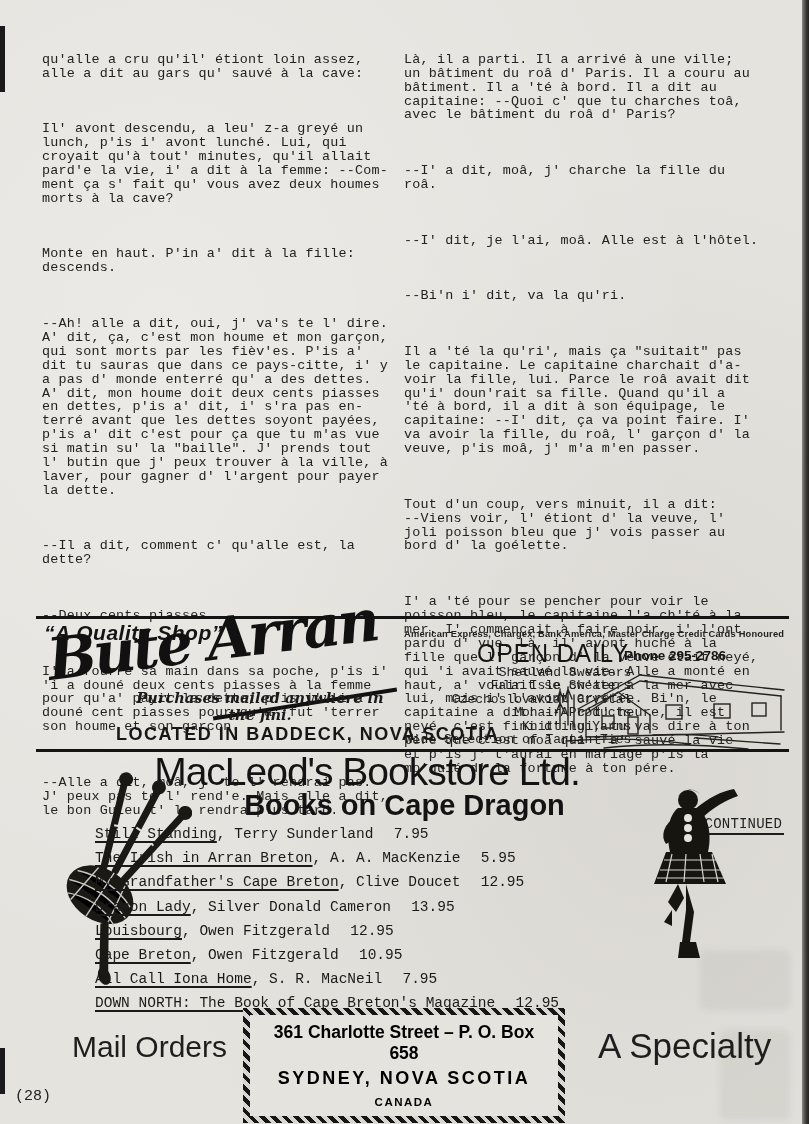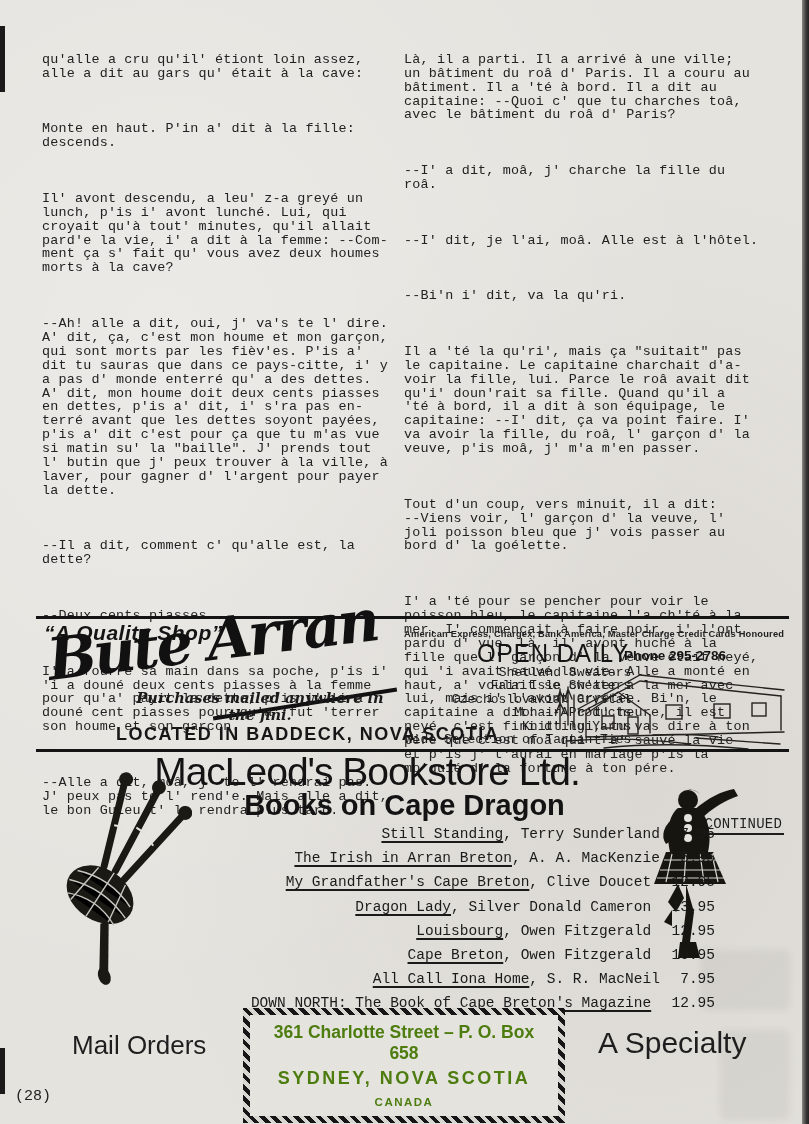--- a/index.html
+++ b/index.html
@@ -63,40 +63,40 @@
     font-size:13px; line-height:13.4px; color:#1c1c1c; white-space:pre;text-align:right; }
   .ba-house { position:absolute; left:548px; top:653px; }
 
   
   .mb-title { position:absolute; left:0; top:750px; width:734px; text-align:center;
     font-family:"Liberation Sans", sans-serif; font-weight:normal;
     font-size:39px; letter-spacing:-1px; color:#131313; }
   .mb-subtitle { position:absolute; left:0; top:789px; width:809px; text-align:center;
     font-family:"Liberation Sans", sans-serif; font-weight:bold;
     font-size:29px; letter-spacing:0px; color:#131313; }
-  .mb-books { position:absolute; left:95px; top:826px; width:620px; text-align:right;
+  .mb-books { position:absolute; left:95px; top:826px; width:620px; text-align:left;
     font-size:14.5px; color:#1a1a1a; }
   .mb-books .book { height:24.2px; white-space:pre; }
   .mb-books .bk-title { text-decoration:underline; text-underline-offset:3px;
     text-decoration-thickness:1.5px; }
   .mb-books .bk-price { margin-left:1.4em; }
   .fig { position:absolute; }
   .fig-pipes  { left:56px;  top:772px; }
   .fig-dancer { left:642px; top:786px; }
 
   
   .mo-label { position:absolute; left:72px; top:1030px;
-    font-family:"Liberation Sans", sans-serif; font-size:26px; color:#1e1e1e; }
+    font-family:"Liberation Sans", sans-serif; font-size:30px; color:#1e1e1e; }
   .mo-specialty { position:absolute; left:598px; top:1026px;
-    font-family:"Liberation Sans", sans-serif; font-size:30px; color:#1e1e1e; }
+    font-family:"Liberation Sans", sans-serif; font-size:35px; color:#1e1e1e; }
   .addr-box { position:absolute; left:243px; top:1008px; width:322px;
     background:repeating-linear-gradient(45deg,#161616 0 4px,#d8d6d1 4px 8px);
     padding:7px; }
   .addr-inner { background:#e5e3de; padding:7px 10px 6px 10px; text-align:center;
-    font-family:"Liberation Sans", sans-serif; font-weight:bold; color:#4d7c0f; }
+    font-family:"Liberation Sans", sans-serif; font-weight:bold; color:#000000; }
   .addr-l1 { font-size:17.5px; letter-spacing:0px; }
   .addr-l2 { font-size:18px; letter-spacing:2.5px; margin-top:4px; }
   .addr-l3 { font-size:11.5px; letter-spacing:1.5px; margin-top:7px; padding-bottom:2px; }
 
   .page-num { position:absolute; left:15px; top:1088px; font-size:15px; color:#222; }
 
   svg .ln { stroke:#24221f; fill:none; stroke-width:1.4; stroke-linecap:round; }
 </style>
 </head>
 <body>
@@ -104,29 +104,29 @@
 <div class="page">
 
   <div class="edge-strip"></div>
   <div class="edge-dash d1"></div>
   <div class="edge-dash d2"></div>
   <div class="ghost" style="left:700px;top:950px;width:90px;height:60px;"></div>
   <div class="ghost" style="left:720px;top:1030px;width:70px;height:90px;"></div>
 
   <div class="col col-left">
     <p>qu'alle a cru qu'il' étiont loin assez,
-alle a dit au gars qu' était à la cave:</p>
-    <p>Monte en haut. P'in a' dit à la fille:
-descends.</p>
+alle a dit au gars qu' sauvé à la cave:</p>
     <p>Il' avont descendu, a leu' z-a greyé un
 lunch, p'is i' avont lunché. Lui, qui
 croyait qu'à tout' minutes, qu'il allait
 pard'e la vie, i' a dit à la femme: --Com-
 ment ça s' fait qu' vous avez deux houmes
 morts à la cave?</p>
+    <p>Monte en haut. P'in a' dit à la fille:
+descends.</p>
     <p>--Ah! alle a dit, oui, j' va's te l' dire.
 A' dit, ça, c'est mon houme et mon garçon,
 qui sont morts par les fièv'es. P'is a'
 dit tu sauras que dans ce pays-citte, i' y
 a pas d' monde enterré qu' a des dettes.
 A' dit, mon houme doit deux cents piasses
 en dettes, p'is a' dit, i' s'ra pas en-
 terré avant que les dettes soyont payées,
 p'is a' dit c'est pour ça que tu m'as vue
 si matin su' la "baille". J' prends tout
@@ -158,21 +158,21 @@
     <p>--Bi'n i' dit, va la qu'ri.</p>
     <p>Il a 'té la qu'ri', mais ça "suitait" pas
 le capitaine. Le capitaine charchait d'a-
 voir la fille, lui. Parce le roâ avait dit
 qu'i' doun'rait sa fille. Quand qu'il a
 'té à bord, il a dit à son équipage, le
 capitaine: --I' dit, ça va point faire. I'
 va avoir la fille, du roâ, l' garçon d' la
 veuve, p'is moâ, j' m'a m'en passer.</p>
     <p>Tout d'un coup, vers minuit, il a dit:
---Viens voir, l' garçon d' la veuve, l'
+--Viens voir, l' étiont d' la veuve, l'
 joli poisson bleu que j' vois passer au
 bord d' la goélette.</p>
     <p>I' a 'té pour se pencher pour voir le
 poisson bleu, le capitaine l'a ch'té à la
 mer. I' commençait à faire noir, i' l'ont
 pardu d' vue. Là, il' avont huché à la
 fille que l' garçon d' la veuve était neyé,
 qui 'i avait sauvé la vie. Alle a monté en
 haut, a' voulait se ch'ter à la mer avec
 lui, mais i' l'avont arrêtée. Bi'n, le

